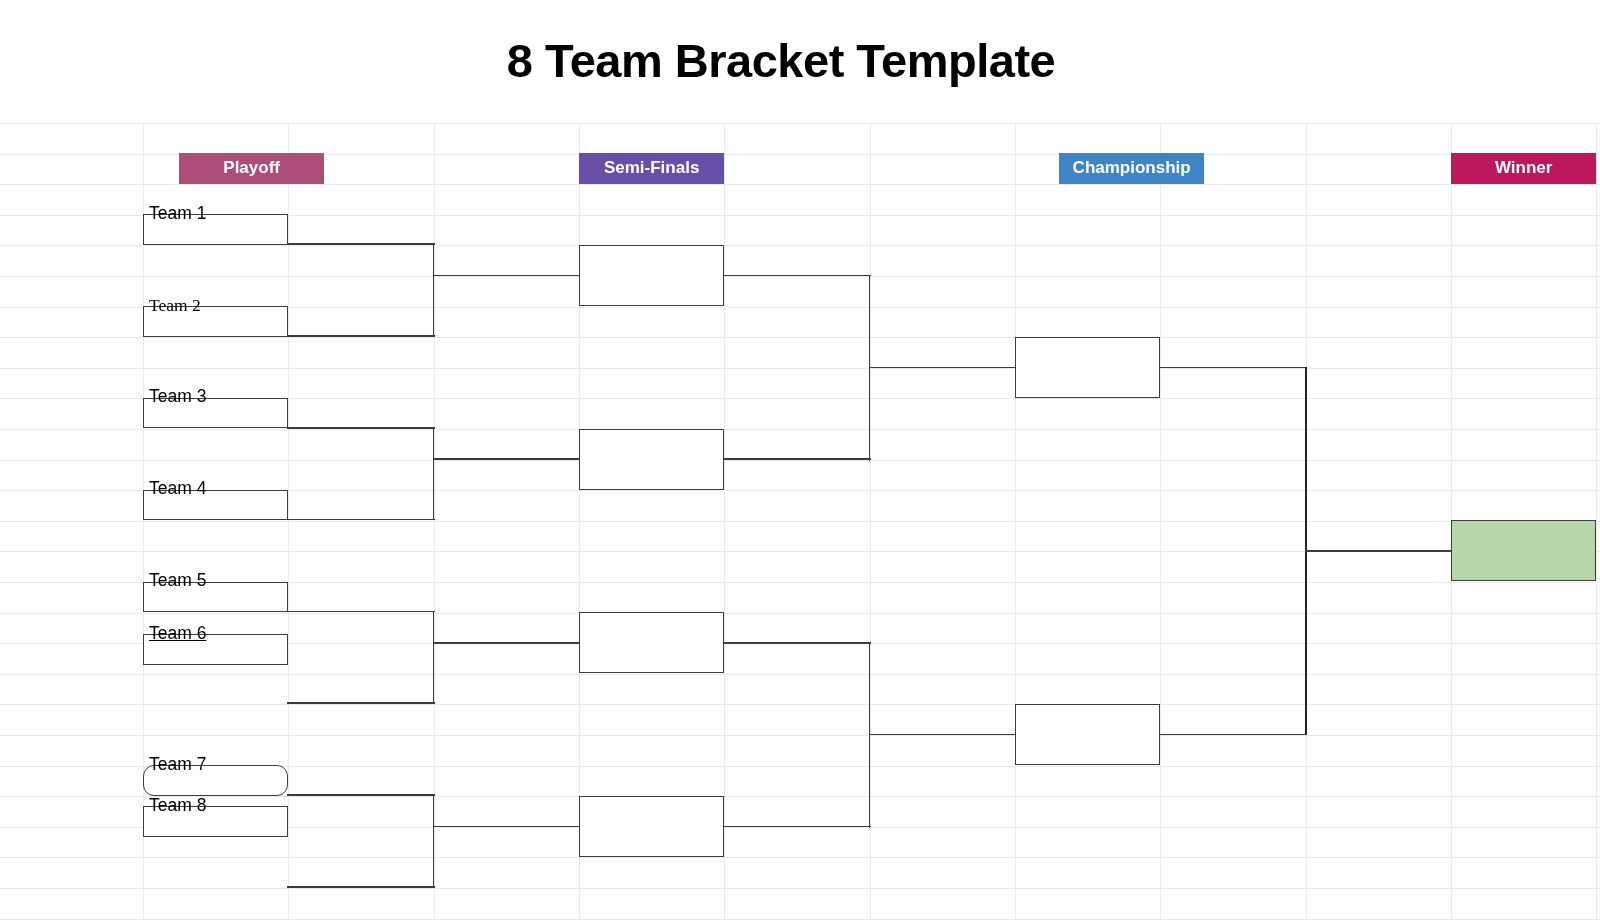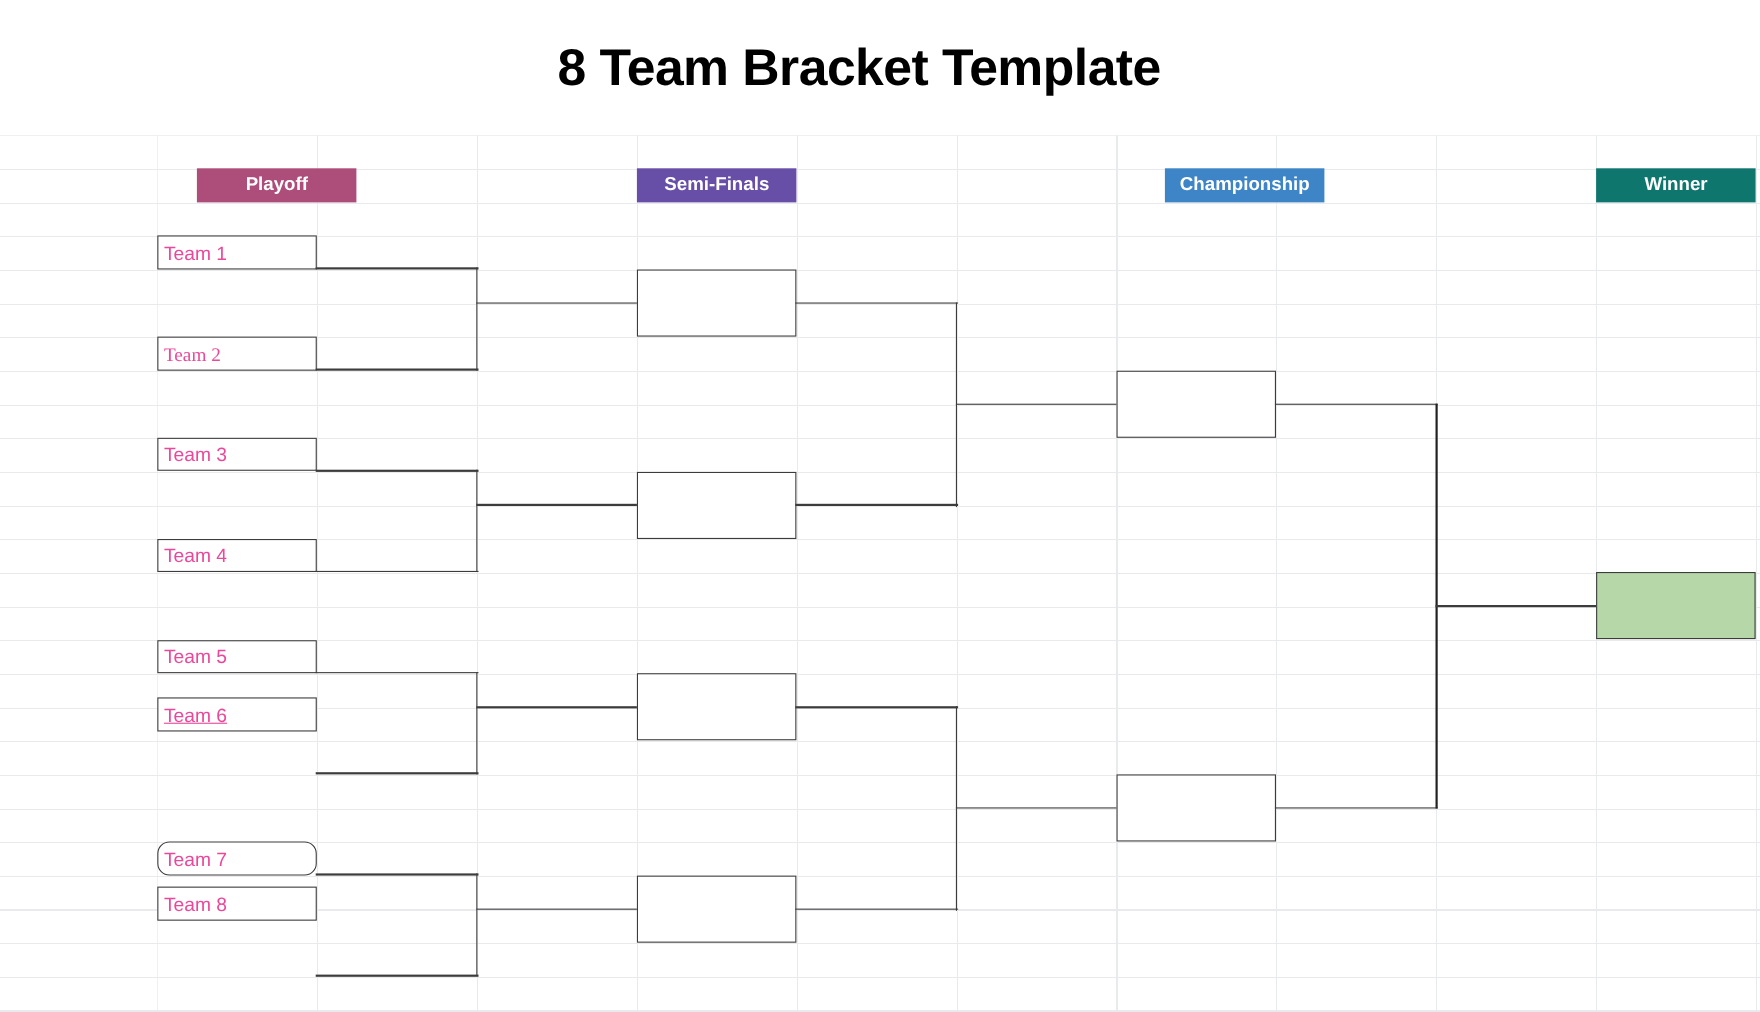--- a/index.html
+++ b/index.html
@@ -13,21 +13,21 @@
   .grid-h{position:absolute;left:0;top:122.5px;width:1600px;height:797px;
           background:repeating-linear-gradient(to bottom,#e8eaed 0,#e8eaed 1px,transparent 1px,transparent 30.6px);}
   .grid-v{position:absolute;left:143px;top:122.5px;width:1455px;height:797px;
           background:repeating-linear-gradient(to right,#e8eaed 0,#e8eaed 1px,transparent 1px,transparent 145.33px);}
 
   .badge{position:absolute;height:30.6px;width:145.3px;display:flex;align-items:center;justify-content:center;
          color:#fff;font-weight:bold;font-size:17px;}
 
   .team-box{position:absolute;left:143px;width:145.3px;height:30.6px;box-sizing:border-box;
             border:1.5px solid #3c3c3c;background:#fff;display:flex;align-items:flex-end;
-            padding:0 0 3px 5px;font-size:17.5px;color:#ec4899;}
+            padding:0 0 20px 5px;font-size:17.5px;color:#000000;}
 
   .match-box{position:absolute;width:145.3px;height:61.2px;box-sizing:border-box;
              border:1.5px solid #3c3c3c;background:#fff;}
 
   .winner-box{position:absolute;left:1451px;top:520.3px;width:145.3px;height:61.2px;
               box-sizing:border-box;border:1.5px solid #3c3c3c;}
 
   .hline{position:absolute;height:1.5px;background:#3c3c3c;}
   .vline{position:absolute;width:1.5px;background:#3c3c3c;}
   .vline-final{position:absolute;width:2px;background:#222;}
@@ -38,21 +38,21 @@
 <div class="stage">
 
   <div class="grid-h"></div>
   <div class="grid-v"></div>
 
   <div class="title">8 Team Bracket Template</div>
 
   <div class="badge" style="left: 143px; top: 153.1px; background-color: rgb(173, 78, 122); margin-left: 36px;">Playoff</div>
   <div class="badge" style="left: 579px; top: 153.1px; background-color: rgb(103, 78, 167);">Semi-Finals</div>
   <div class="badge" style="left: 1015px; top: 153.1px; background-color: rgb(61, 133, 198); margin-left: 44px;">Championship</div>
-  <div class="badge" style="left: 1451px; top: 153.1px; background-color: #0f766e;">Winner</div>
+  <div class="badge" style="left: 1451px; top: 153.1px; background-color: #be185d;">Winner</div>
 
   <div class="team-box" style="top:214.3px;">Team 1</div>
   <div class="team-box" style="top:306.1px;font-family:Liberation Serif, serif;">Team 2</div>
   <div class="team-box" style="top:397.9px;">Team 3</div>
   <div class="team-box" style="top:489.7px;">Team 4</div>
   <div class="team-box" style="top:581.5px;">Team 5</div>
   <div class="team-box" style="top:634px;text-decoration:underline;">Team 6</div>
   <div class="team-box" style="top:765.1px;border-radius:11px;">Team 7</div>
   <div class="team-box" style="top:806px;">Team 8</div>
 

